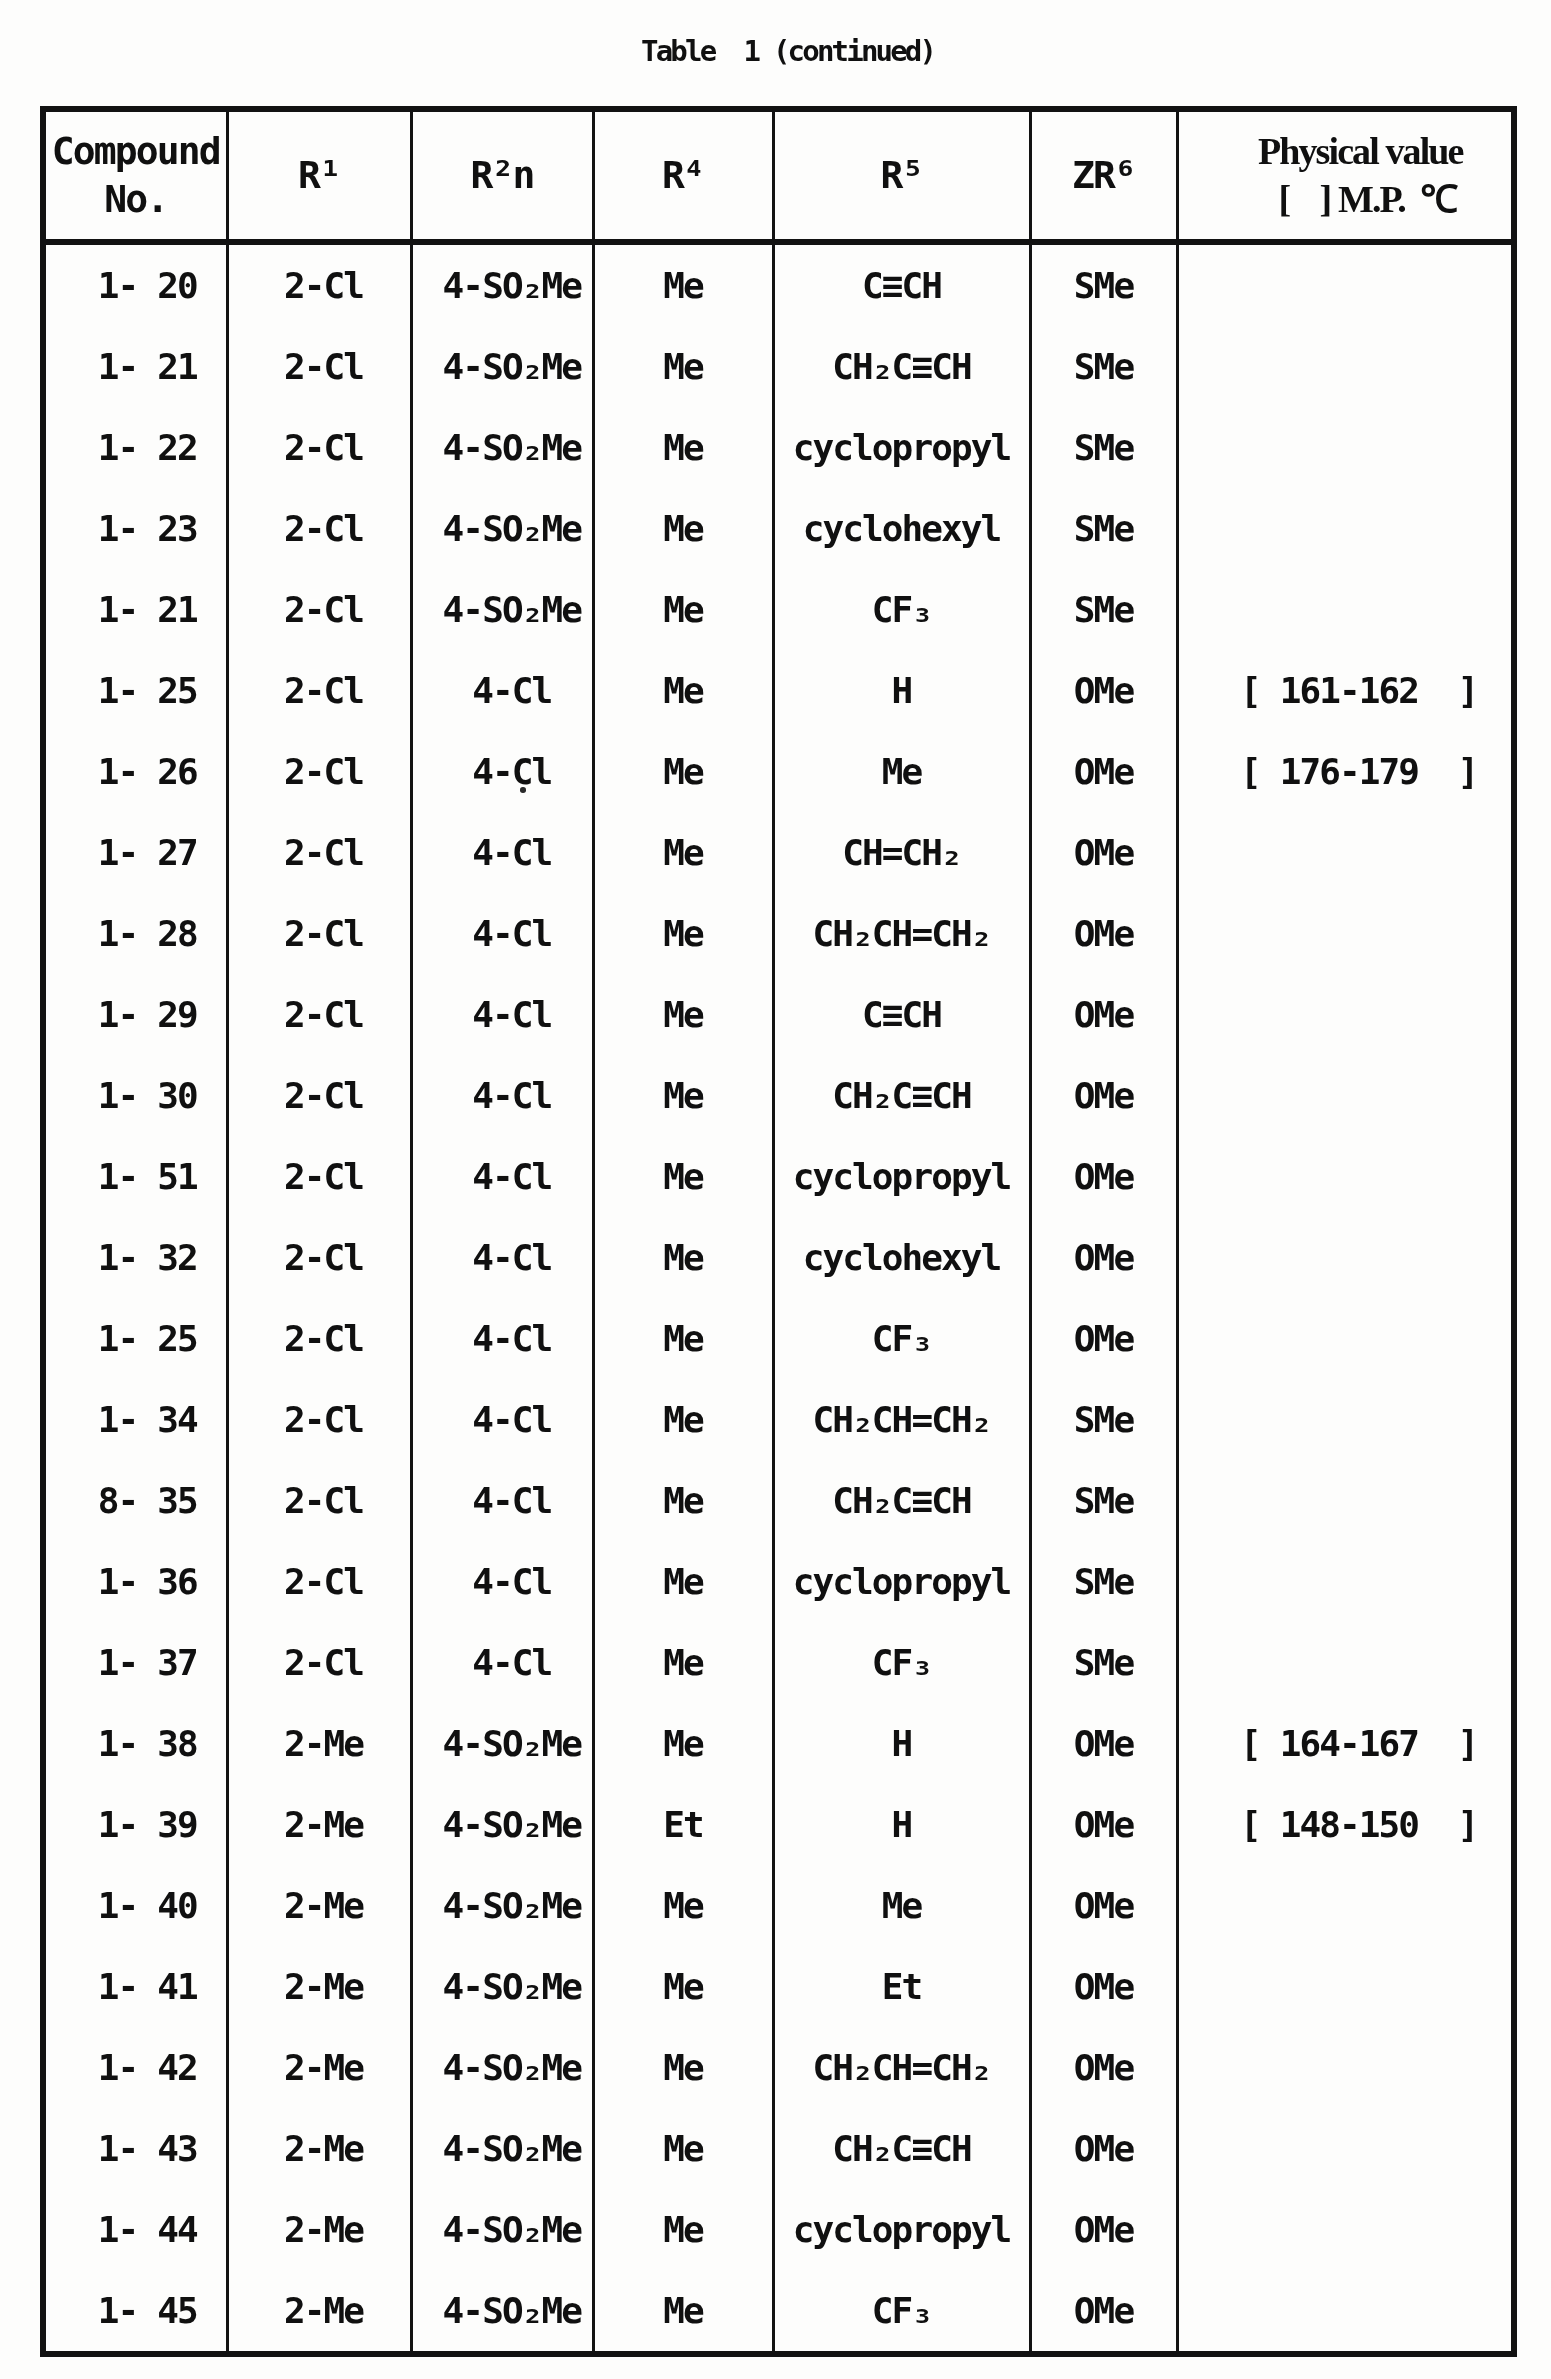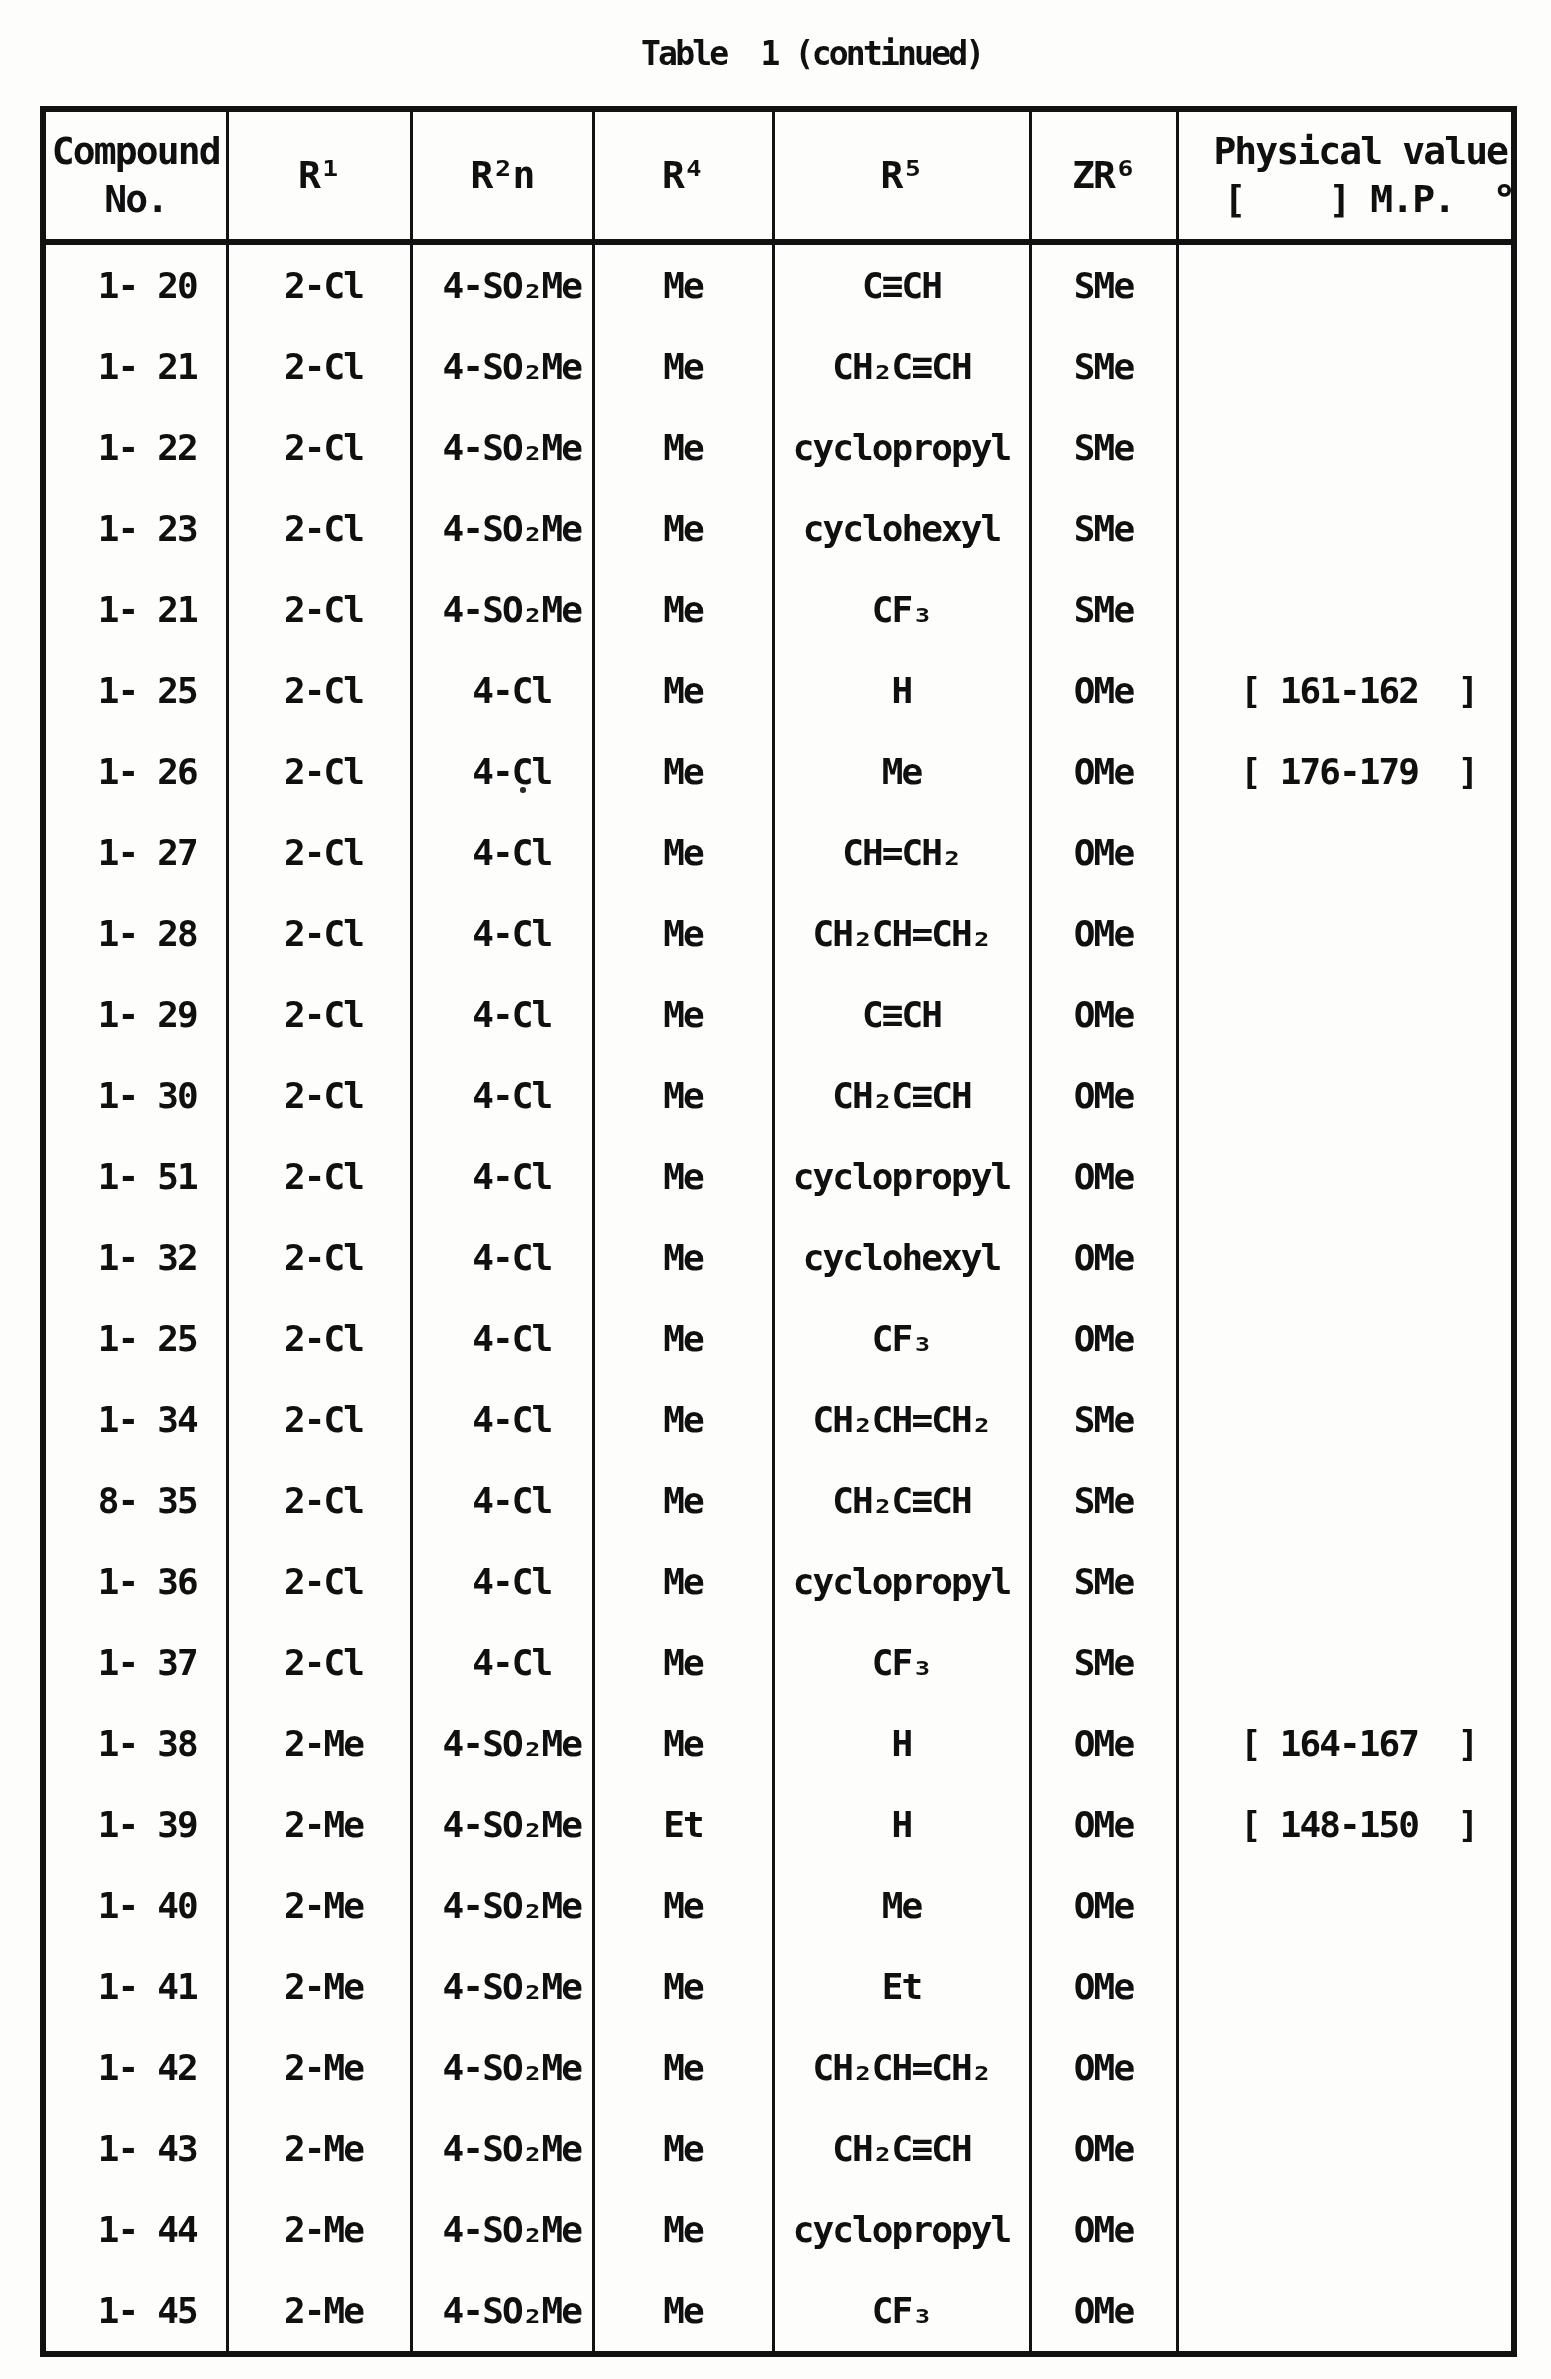--- a/index.html
+++ b/index.html
@@ -14,21 +14,21 @@
     background: #fdfdfc;
     overflow: hidden;
     font-family: "DejaVu Sans Mono", "Liberation Mono", monospace;
     font-weight: bold;
     color: #101010;
   }
   .title {
     position: absolute;
     left: 641px;
     top: 34px;
-    font-size: 33px;
+    font-size: 29px;
     letter-spacing: -2.8px;
     white-space: pre;
   }
   table.tbl {
     position: absolute;
     left: 40px;
     top: 106px;
     width: 1471px;
     border-collapse: collapse;
     table-layout: fixed;
@@ -57,21 +57,21 @@
     letter-spacing: -1.9px;
     text-align: center;
     vertical-align: middle;
     white-space: pre;
   }
   
   tbody .c-no   { text-align: left; padding-left: 23px; }
   tbody .c-r1   { text-align: left; padding-left: 9px; }
   tbody .c-r2n  { text-align: left; padding-left: 19.6px; }
   tbody .c-phys { text-align: left; padding-left: 28px; }
-  thead .h-phys { text-align: left; padding-left: 31px; }
+  thead .h-phys { text-align: left; padding-left: 31px; font-family: Liberation Serif, serif; }
   thead .h-phys .line2 { padding-left: 14px; white-space: pre; }
   .artifact {
     position: absolute;
     left: 520px;
     top: 787px;
     width: 5.6px;
     height: 5.6px;
     border-radius: 50%;
     background: #2a2a2a;
   }

